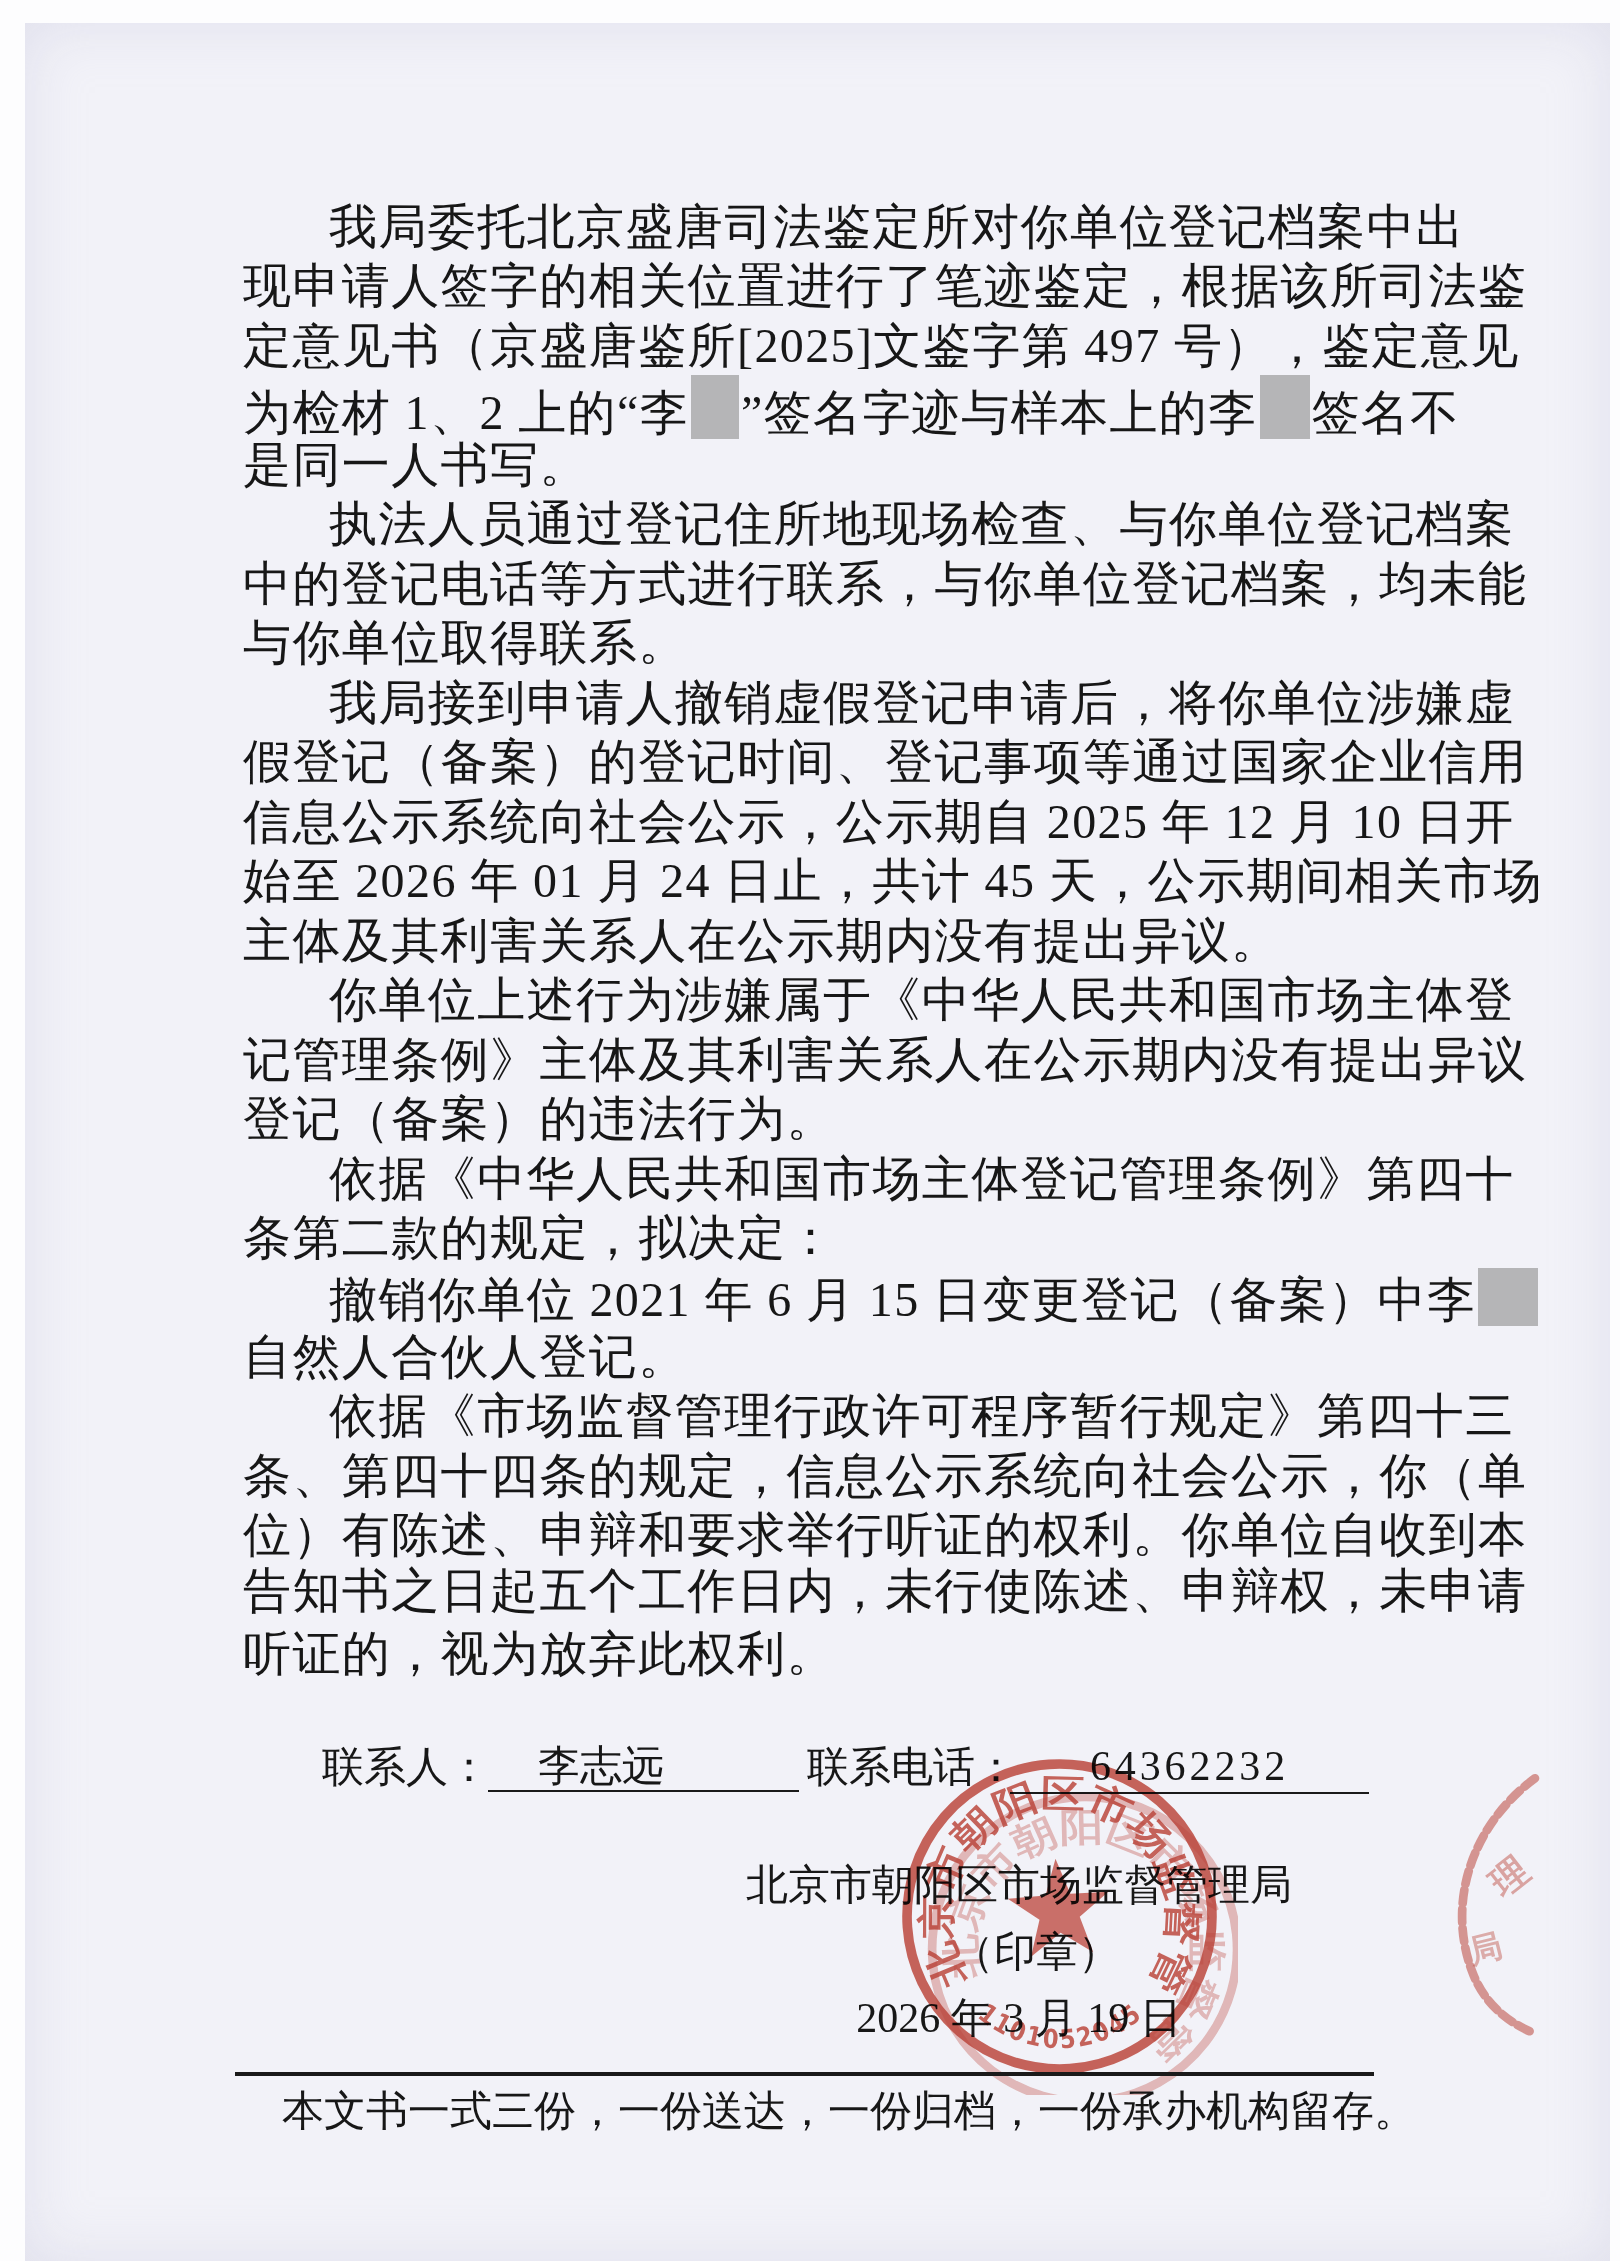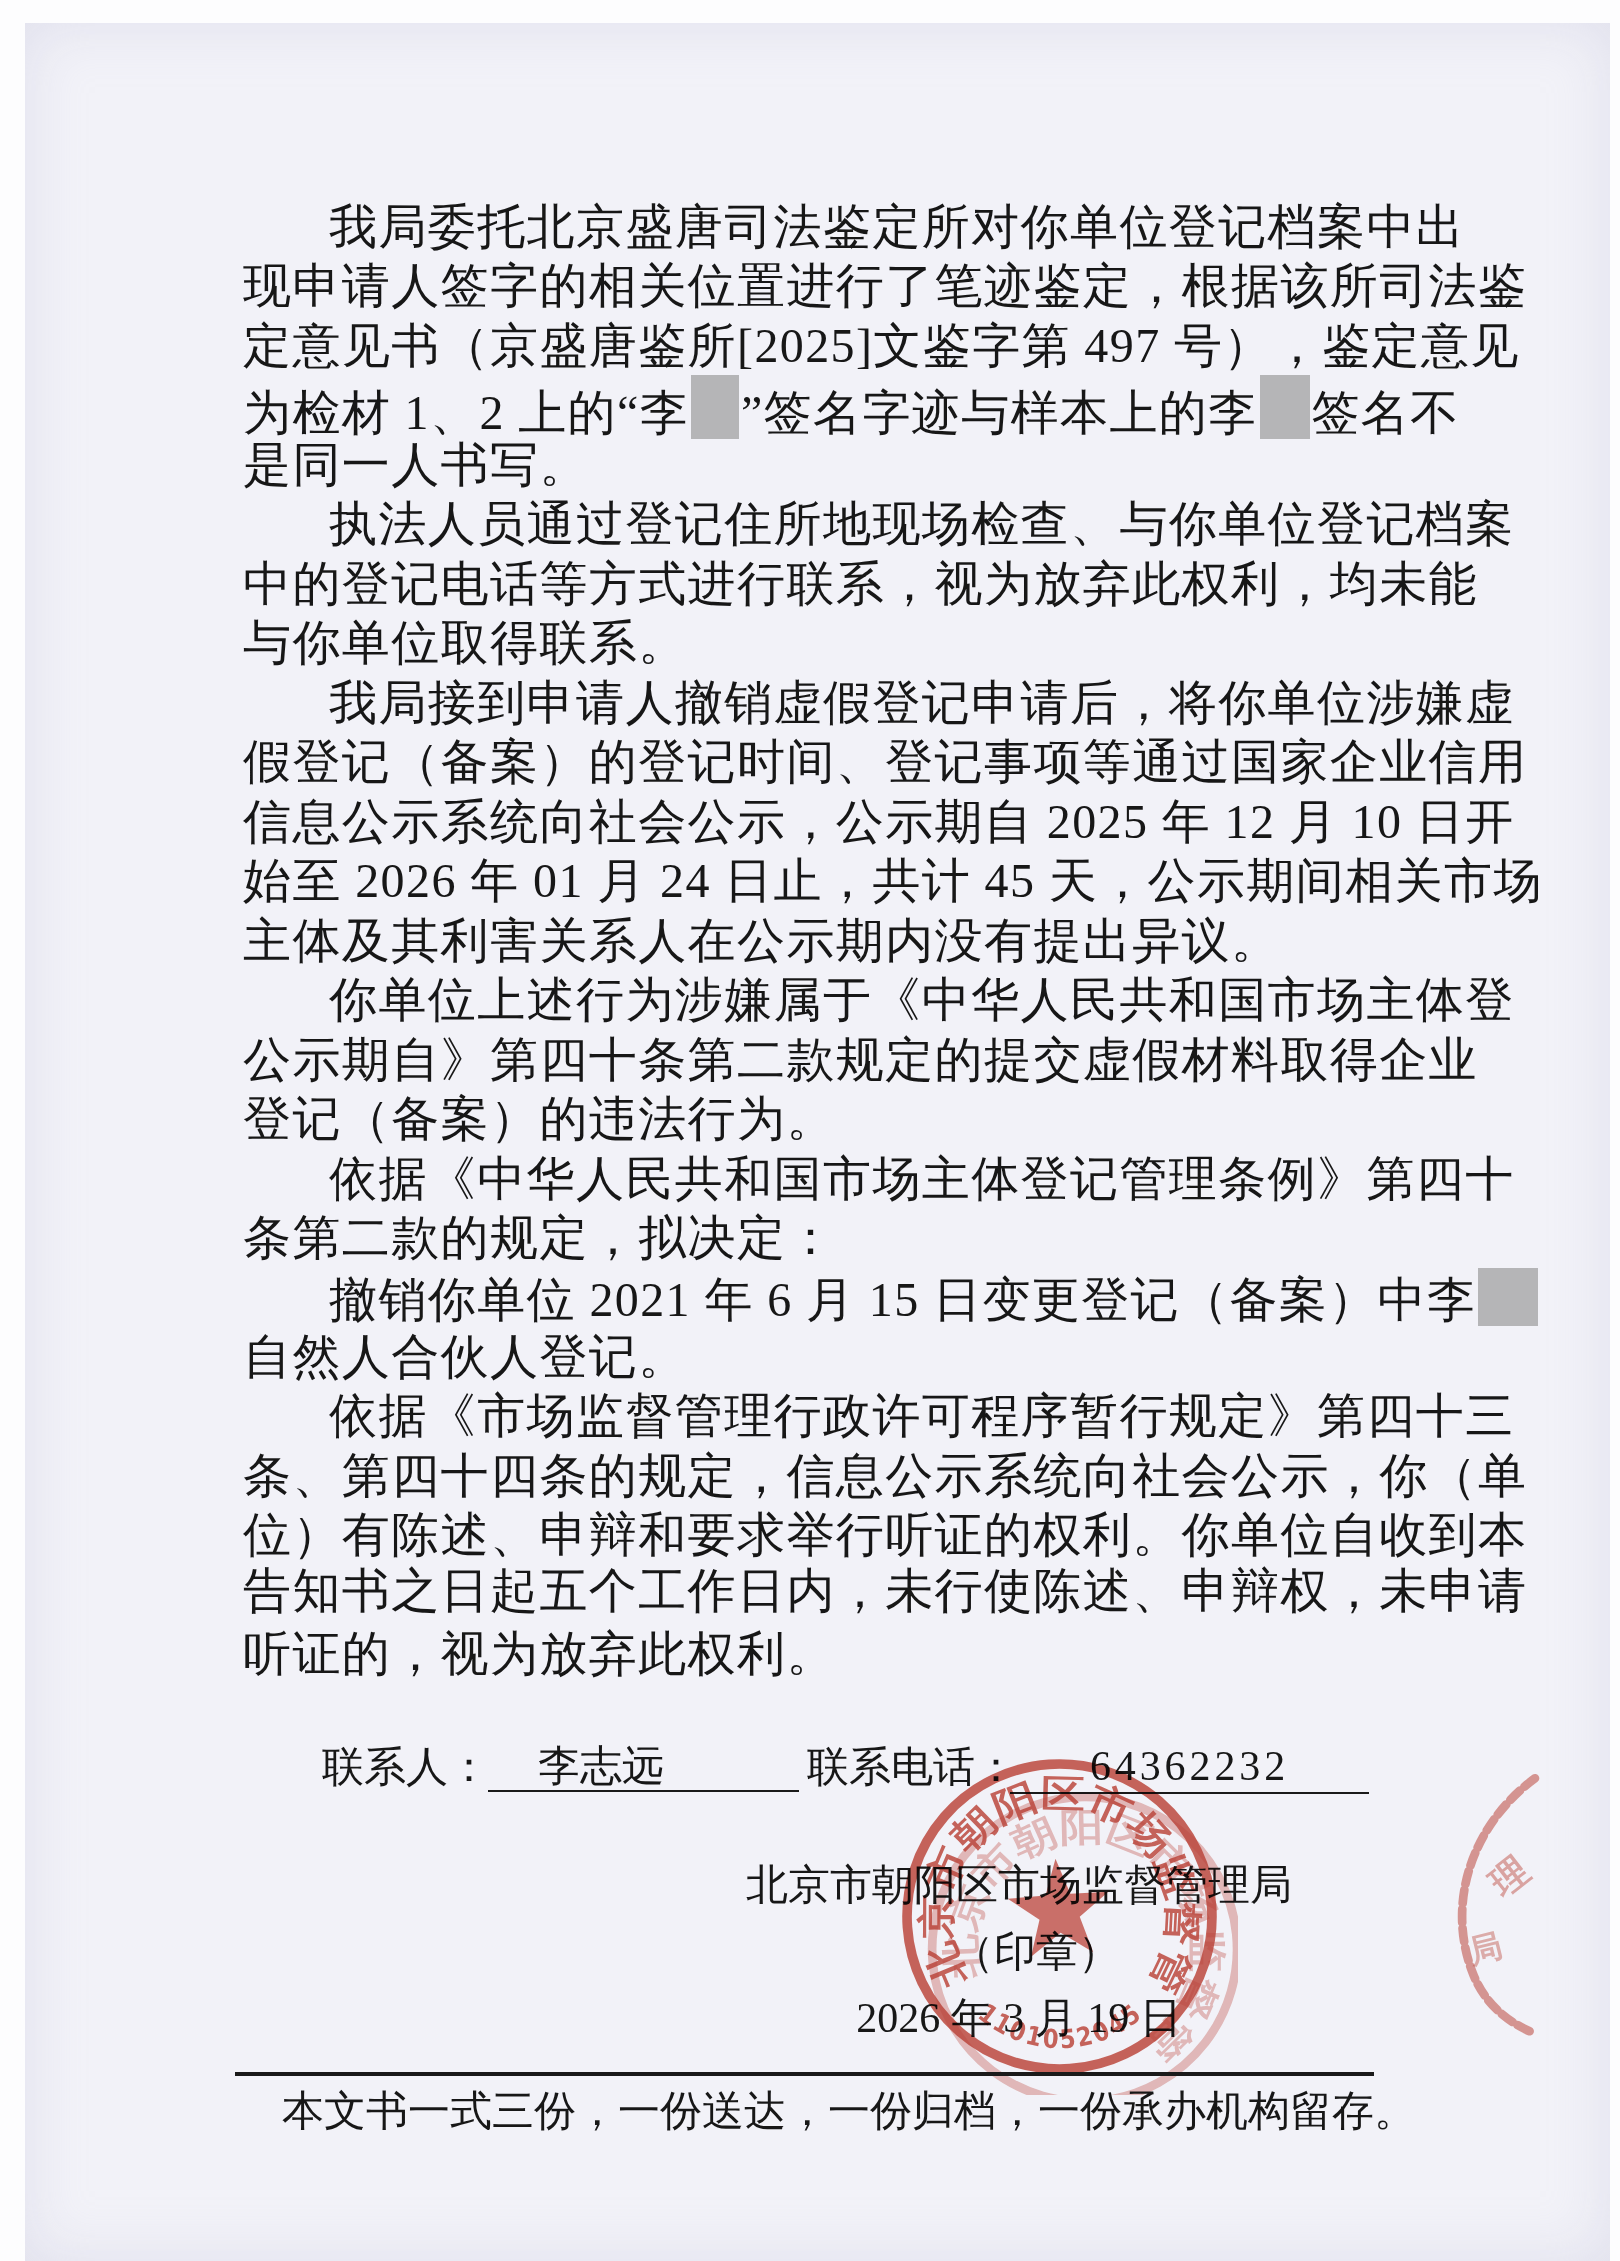--- a/index.html
+++ b/index.html
@@ -49,29 +49,29 @@
 <div id="canvas">
   <div class="paper"></div>
 
   <div id="body-lines">
       <div class="bodyline indent" style="top: 197px;">我局委托北京盛唐司法鉴定所对你单位登记档案中出</div>
       <div class="bodyline" style="top: 256px;">现申请人签字的相关位置进行了笔迹鉴定，根据该所司法鉴</div>
       <div class="bodyline" style="top: 316px;">定意见书（京盛唐鉴所[2025]文鉴字第 497 号），鉴定意见</div>
       <div class="bodyline" style="top: 375px;">为检材 1、2 上的“李<span class="redact" style="width: 48px; height: 64px;"></span>”签名字迹与样本上的李<span class="redact" style="width: 50px; height: 64px;"></span>签名不</div>
       <div class="bodyline" style="top: 435px;">是同一人书写。</div>
       <div class="bodyline indent" style="top: 494px;">执法人员通过登记住所地现场检查、与你单位登记档案</div>
-      <div class="bodyline" style="top: 554px;">中的登记电话等方式进行联系，视为放弃此权利，均未能</div>
+      <div class="bodyline" style="top: 554px;">中的登记电话等方式进行联系，与你单位登记档案，均未能</div>
       <div class="bodyline" style="top: 613px;">与你单位取得联系。</div>
       <div class="bodyline indent" style="top: 673px;">我局接到申请人撤销虚假登记申请后，将你单位涉嫌虚</div>
       <div class="bodyline" style="top: 732px;">假登记（备案）的登记时间、登记事项等通过国家企业信用</div>
       <div class="bodyline" style="top: 792px;">信息公示系统向社会公示，公示期自 2025 年 12 月 10 日开</div>
       <div class="bodyline" style="top: 851px;">始至 2026 年 01 月 24 日止，共计 45 天，公示期间相关市场</div>
       <div class="bodyline" style="top: 911px;">主体及其利害关系人在公示期内没有提出异议。</div>
       <div class="bodyline indent" style="top: 970px;">你单位上述行为涉嫌属于《中华人民共和国市场主体登</div>
-      <div class="bodyline" style="top: 1030px;">公示期自》第四十条第二款规定的提交虚假材料取得企业</div>
+      <div class="bodyline" style="top: 1030px;">记管理条例》主体及其利害关系人在公示期内没有提出异议</div>
       <div class="bodyline" style="top: 1089px;">登记（备案）的违法行为。</div>
       <div class="bodyline indent" style="top: 1149px;">依据《中华人民共和国市场主体登记管理条例》第四十</div>
       <div class="bodyline" style="top: 1208px;">条第二款的规定，拟决定：</div>
       <div class="bodyline indent" style="top: 1268px;">撤销你单位 2021 年 6 月 15 日变更登记（备案）中李<span class="redact" style="width: 60px; height: 58px;"></span></div>
       <div class="bodyline" style="top: 1327px;">自然人合伙人登记。</div>
       <div class="bodyline indent" style="top: 1386px;">依据《市场监督管理行政许可程序暂行规定》第四十三</div>
       <div class="bodyline" style="top: 1446px;">条、第四十四条的规定，信息公示系统向社会公示，你（单</div>
       <div class="bodyline" style="top: 1505px;">位）有陈述、申辩和要求举行听证的权利。你单位自收到本</div>
       <div class="bodyline" style="top: 1565px; font-family: Liberation Mono, monospace;">告知书之日起五个工作日内，未行使陈述、申辩权，未申请</div>
       <div class="bodyline" style="top: 1624px;">听证的，视为放弃此权利。</div>

